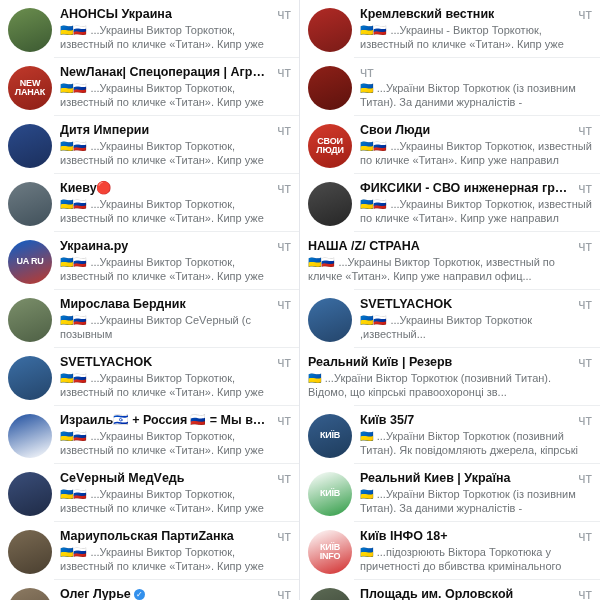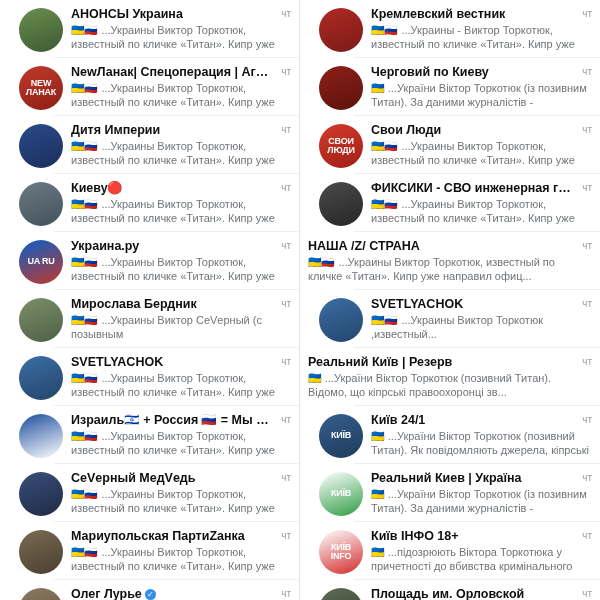--- a/index.html
+++ b/index.html
@@ -49,21 +49,20 @@
     position: relative;
     display: flex;
     align-items: center;
     justify-content: center;
     font-size: 9px;
     font-weight: bold;
     color: #fff;
     text-align: center;
     line-height: 1.05;
     letter-spacing: -0.2px;
-    margin-left: 11px;
   }
   .avatar .av-txt { position: relative; z-index: 2; padding: 0 1px; }
   .row-body {
     flex: 1 1 auto;
     min-width: 0;
     padding-right: 2px;
   }
   .row-top {
     display: flex;
     align-items: center;
@@ -73,21 +72,21 @@
   .row-title {
     font-size: 12.5px;
     font-weight: bold;
     color: #0f0f0f;
     white-space: nowrap;
     overflow: hidden;
     text-overflow: ellipsis;
     line-height: 16px;
   }
   .row-meta {
-    font-size: 10px;
+    font-size: 14px;
     color: #9aa0a6;
     flex: 0 0 auto;
     line-height: 16px;
   }
   .verified {
     display: inline-block;
     width: 11px; height: 11px;
     border-radius: 50%;
     background: #3390ec;
     color: #fff;
@@ -260,23 +259,20 @@
             </div>
             <div class="row-meta">чт</div>
           </div>
           <div class="row-preview">🇺🇦🇷🇺 ...Украины - Виктор Торкотюк, известный по кличке «Титан». Кипр уже направил официал...</div>
         </div>
       </div>
       <div class="chat-row">
         <div class="avatar" style="background: linear-gradient(160deg, rgb(142, 32, 24) 0%, rgb(93, 18, 13) 100%);"></div>
         <div class="row-body">
           <div class="row-top">
-            <div class="title-wrap">
-              <div class="row-title">Черговий по Киеву</div>
-            </div>
             <div class="row-meta">чт</div>
           </div>
           <div class="row-preview">🇺🇦 ...України Віктор Торкотюк (із позивним Титан). За даними журналістів - правоохоро...</div>
         </div>
       </div>
       <div class="chat-row">
         <div class="avatar" style="background: linear-gradient(160deg, rgb(211, 58, 44) 0%, rgb(160, 31, 21) 100%);">
           <span class="av-txt">СВОИ ЛЮДИ</span>
         </div>
         <div class="row-body">
@@ -335,21 +331,21 @@
           <div class="row-preview">🇺🇦 ...України Віктор Торкотюк (позивний Титан). Відомо, що кіпрські правоохоронці зв...</div>
         </div>
       </div>
       <div class="chat-row">
         <div class="avatar" style="background: linear-gradient(160deg, rgb(53, 94, 142) 0%, rgb(30, 60, 92) 100%);">
           <span class="av-txt">КИЇВ</span>
         </div>
         <div class="row-body">
           <div class="row-top">
             <div class="title-wrap">
-              <div class="row-title">Київ 24/1</div>
+              <div class="row-title">Київ 35/7</div>
             </div>
             <div class="row-meta">чт</div>
           </div>
           <div class="row-preview">🇺🇦 ...України Віктор Торкотюк (позивний Титан). Як повідомляють джерела, кіпрські пр...</div>
         </div>
       </div>
       <div class="chat-row">
         <div class="avatar" style="background: linear-gradient(160deg, rgb(255, 255, 255) 0%, rgb(46, 155, 68) 100%);">
           <span class="av-txt">КИЇВ</span>
         </div>

